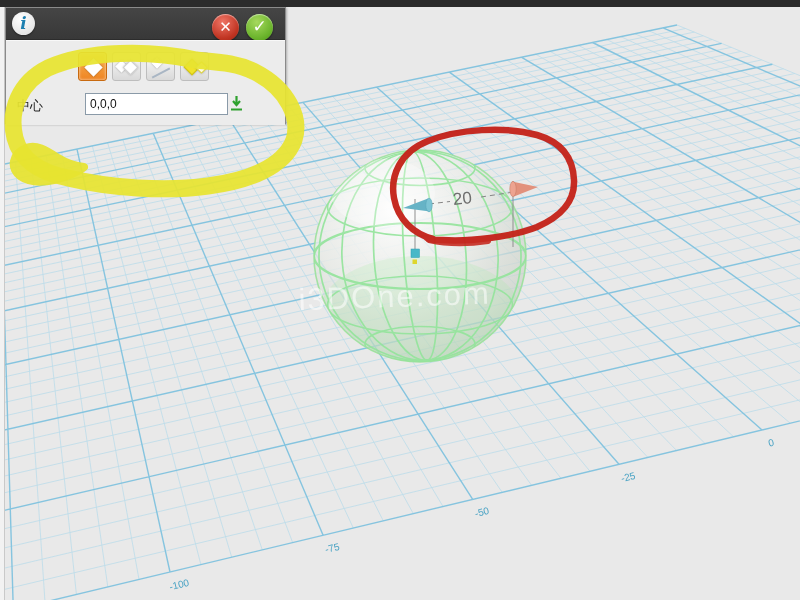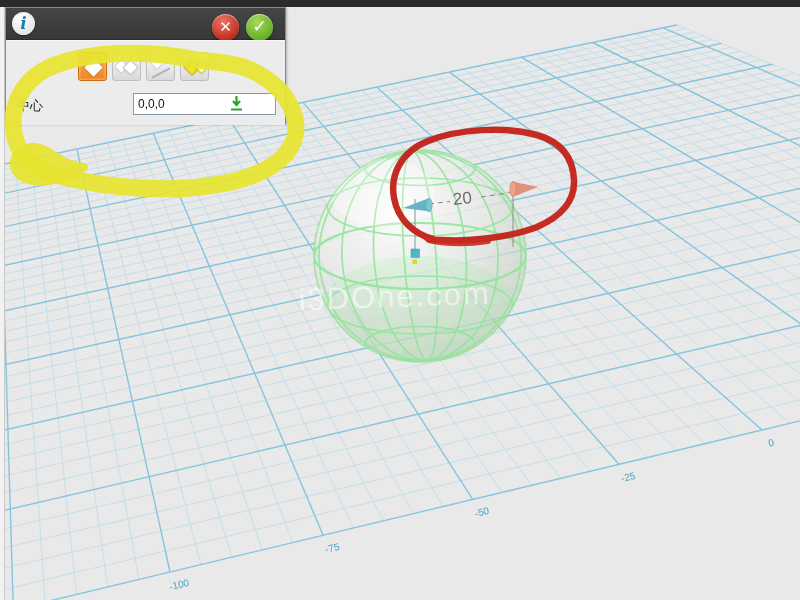--- a/index.html
+++ b/index.html
@@ -44,21 +44,21 @@
   .dia.s1{width:8px;height:8px;left:6px;top:6px;}
   .edgeln{position:absolute;left:4px;top:19px;width:20px;height:2px;background:#a9b6c4;
           transform:rotate(-28deg);}
   .dia.y1{width:10px;height:10px;left:5px;top:8px;background:#f0e32a;border:1px solid #cfc215;}
   .dia.y2{width:7px;height:7px;left:16px;top:10px;background:#fdfbe0;border:1px solid #d6ca2a;}
 
   #field-row{position:absolute;left:0;top:52px;width:281px;height:26px;}
   #field-label{position:absolute;left:11px;top:4px;font-size:13px;color:#222;}
   #center-input{position:absolute;left:79px;top:0;width:133px;height:20px;border:1px solid #8a9aa8;
                 font-size:12px;padding:0 4px;color:#111;background:#fff;
-                font-family:"Liberation Sans",sans-serif;margin-left:48px;}
+                font-family:"Liberation Sans",sans-serif;}
   #pick-ic{position:absolute;left:222px;top:2px;width:17px;height:17px;}
 </style>
 </head>
 <body>
 
 <div id="stage">
 
   <svg id="scene" width="800" height="600">
     <defs>
       <radialGradient id="sphGrad" cx="0.38" cy="0.28" r="0.8">

